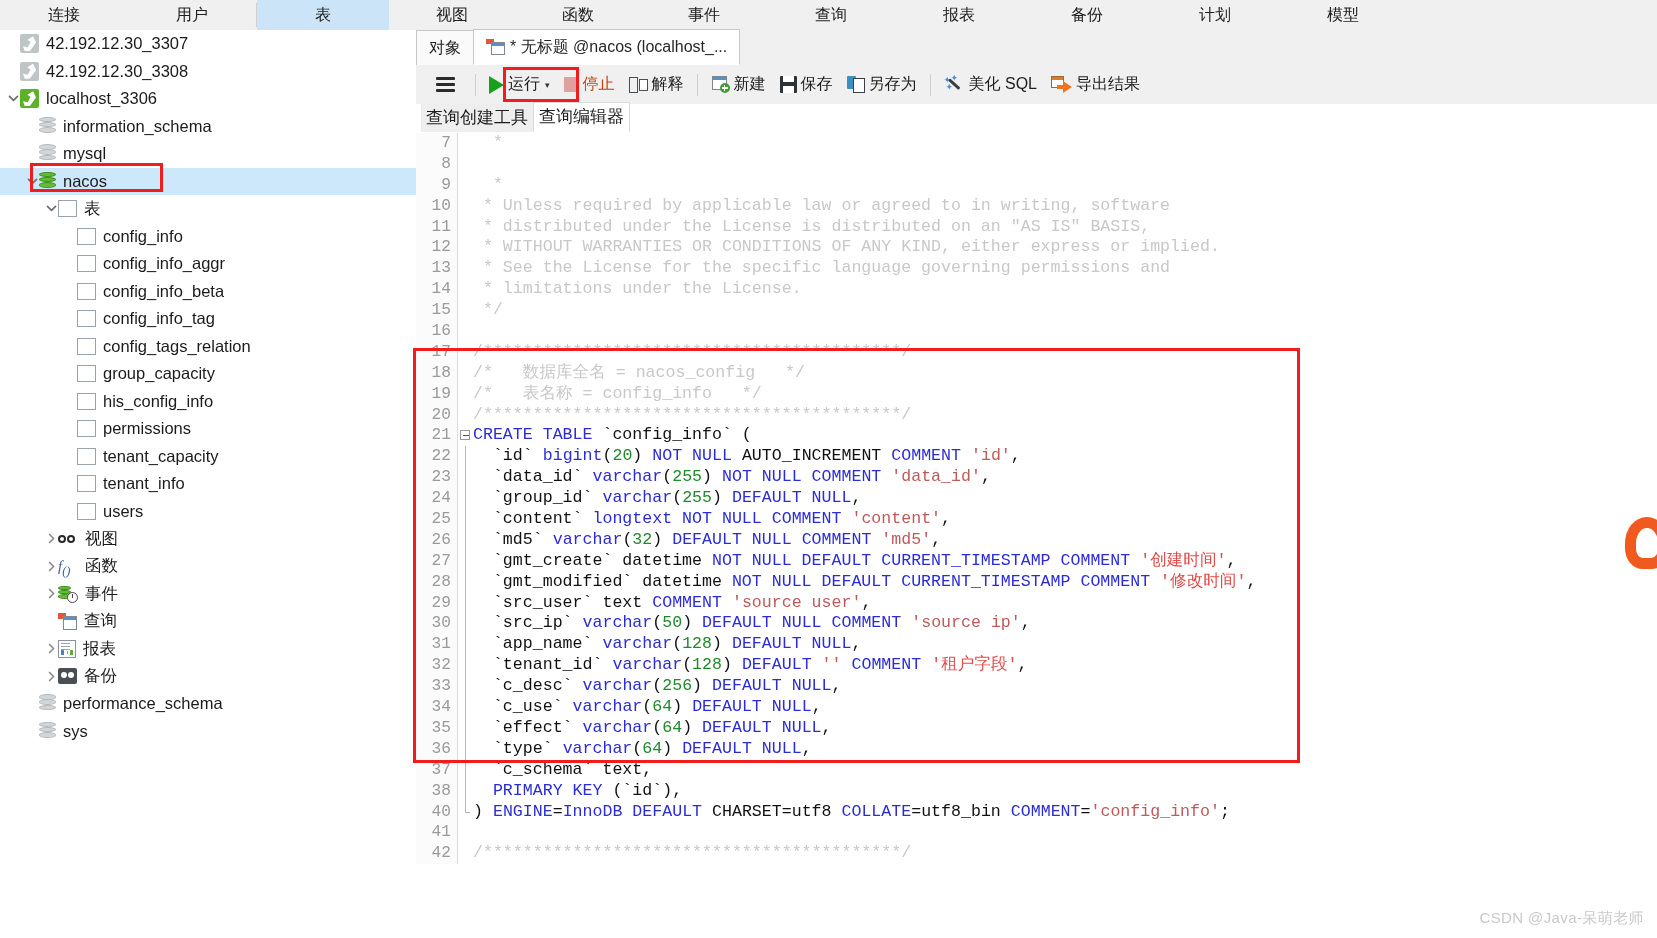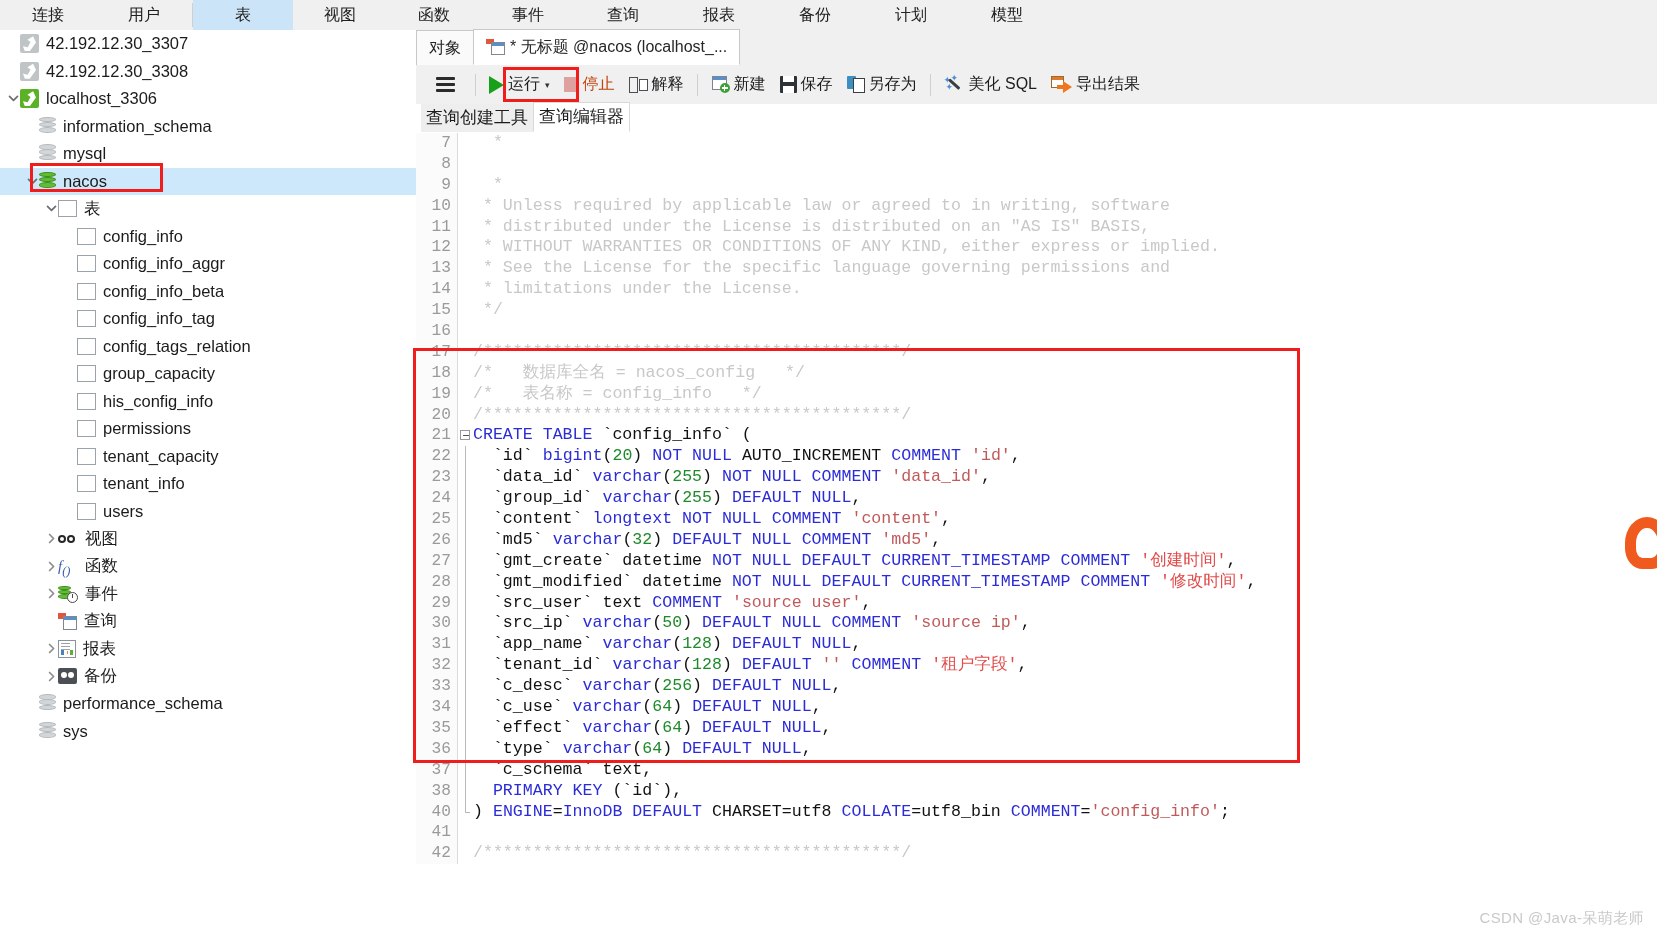--- a/index.html
+++ b/index.html
@@ -13,21 +13,21 @@
   #app{position:relative;width:1657px;height:938px;}
 
   
   .menubar{
     position:absolute;left:0;top:0;width:1657px;height:30px;
     background:#f0f0f0;border-bottom:1px solid #d6d6d6;
     display:flex;align-items:stretch;
   }
   .menu-item{
     display:flex;align-items:center;justify-content:center;
-    padding:0 4px;height:30px;font-size:16px;color:#202020;
+    padding:0 20px;height:30px;font-size:16px;color:#202020;
     cursor:default;min-width:64px;
   }
   .menu-item.active{background:#cce4f7;}
   .menu-sep{width:1px;background:#d0d0d0;margin:3px 0;}
 
   
   .tree{
     position:absolute;left:0;top:30px;width:416px;height:908px;
     background:#ffffff;overflow:hidden;
   }

